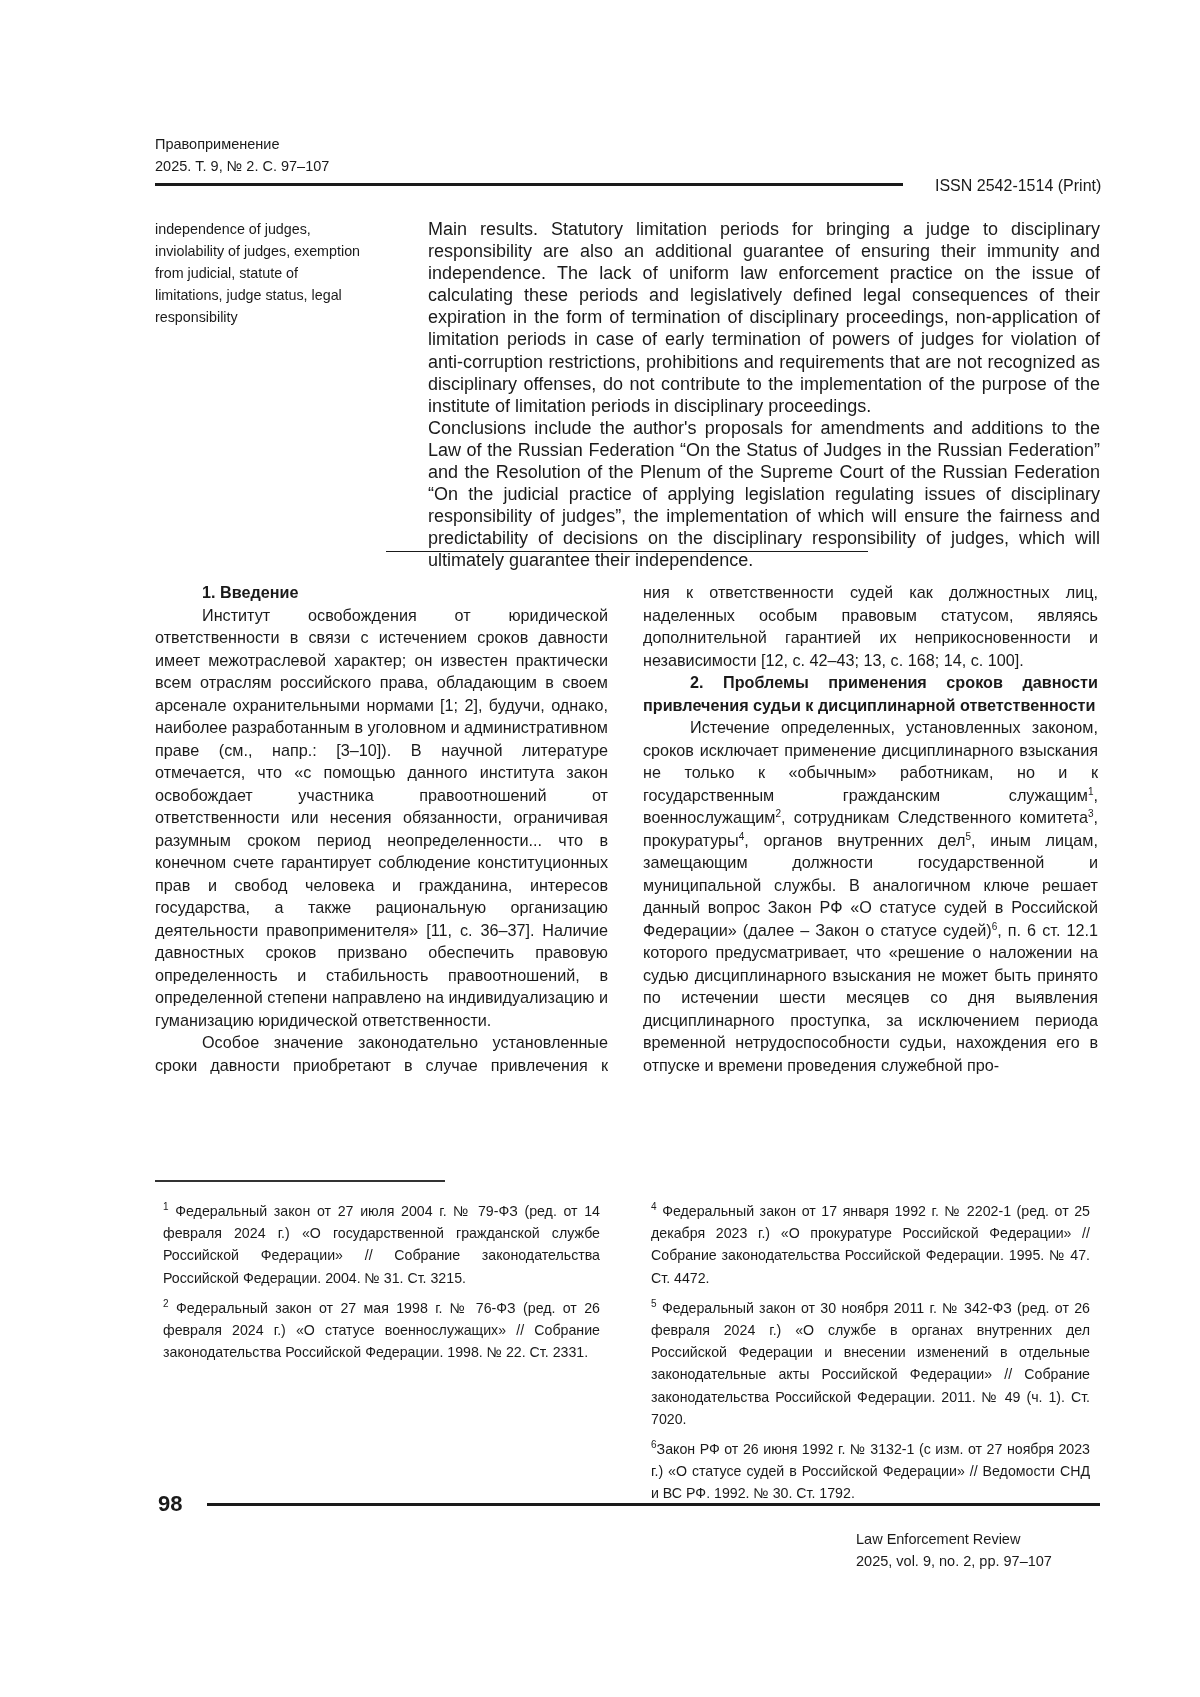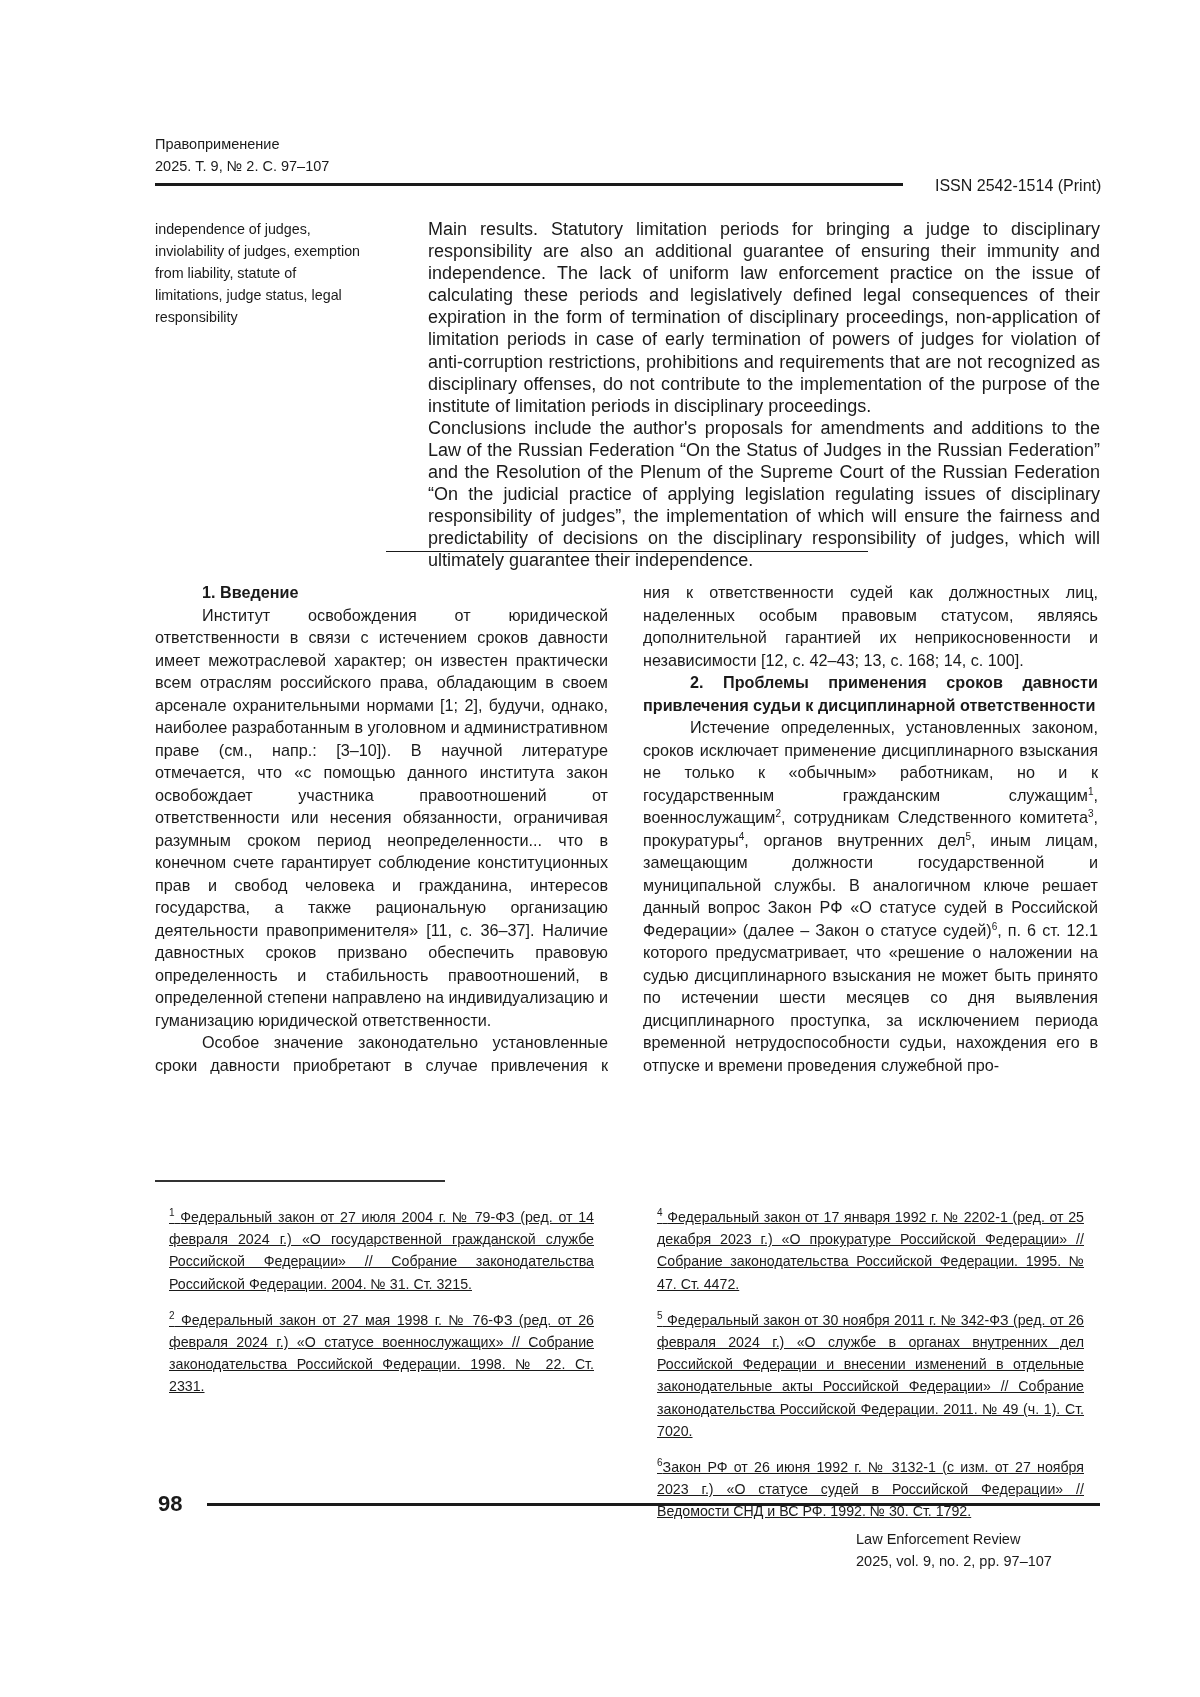--- a/index.html
+++ b/index.html
@@ -21,42 +21,42 @@
   .col p { margin: 0; }
   .col-left { left: 155px; top: 581px; width: 453px; }
   .col-right { left: 643px; top: 581px; width: 455px; }
   .indent { text-indent: 47px; }
   .bold { font-weight: bold; }
   .col-left .heading { padding-left: 47px; }
   sup { font-size: 10px; line-height: 0; }
 
   .fn-rule { left: 155px; top: 1180px; width: 290px; height: 2px; background: #333; }
   .fn { font-size: 14.2px; line-height: 22.2px; text-align: justify; }
-  .fn p { margin: 14px; text-decoration: underline; }
+  .fn p { margin: 8px; }
   .fn-left { left: 155px; top: 1192px; width: 453px; }
   .fn-right { left: 643px; top: 1192px; width: 455px; }
 
   .pagenum { left: 158px; top: 1491px; font-size: 22px; font-weight: bold; line-height: 26px; }
   .foot-rule { left: 207px; top: 1503px; width: 893px; height: 3px; background: #1a1a1a; }
   .foot-right { left: 856px; top: 1528px; font-size: 14.5px; line-height: 22px; }
 </style>
 </head>
 <body>
 
 <div class="abs hdr-left">
   <div>Правоприменение</div>
   <div>2025. Т. 9, № 2. С. 97–107</div>
 </div>
 <div class="abs hdr-rule"></div>
 <div class="abs issn">ISSN 2542-1514 (Print)</div>
 
 <div class="abs keywords">
   <div>independence of judges,</div>
   <div>inviolability of judges, exemption</div>
-  <div>from liability, statute of</div>
+  <div>from judicial, statute of</div>
   <div>limitations, judge status, legal</div>
   <div>responsibility</div>
 </div>
 
 <div class="abs abstract">
   <p>Main results. Statutory limitation periods for bringing a judge to disciplinary responsibility are also an additional guarantee of ensuring their immunity and independence. The lack of uniform law enforcement practice on the issue of calculating these periods and legislatively defined legal consequences of their expiration in the form of termination of disciplinary proceedings, non-application of limitation periods in case of early termination of powers of judges for violation of anti-corruption restrictions, prohibitions and requirements that are not recognized as disciplinary offenses, do not contribute to the implementation of the purpose of the institute of limitation periods in disciplinary proceedings.</p>
   <p>Conclusions include the author's proposals for amendments and additions to the Law of the Russian Federation “On the Status of Judges in the Russian Federation” and the Resolution of the Plenum of the Supreme Court of the Russian Federation “On the judicial practice of applying legislation regulating issues of disciplinary responsibility of judges”, the implementation of which will ensure the fairness and predictability of decisions on the disciplinary responsibility of judges, which will ultimately guarantee their independence.</p>
 </div>
 <div class="abs mid-rule"></div>
 

